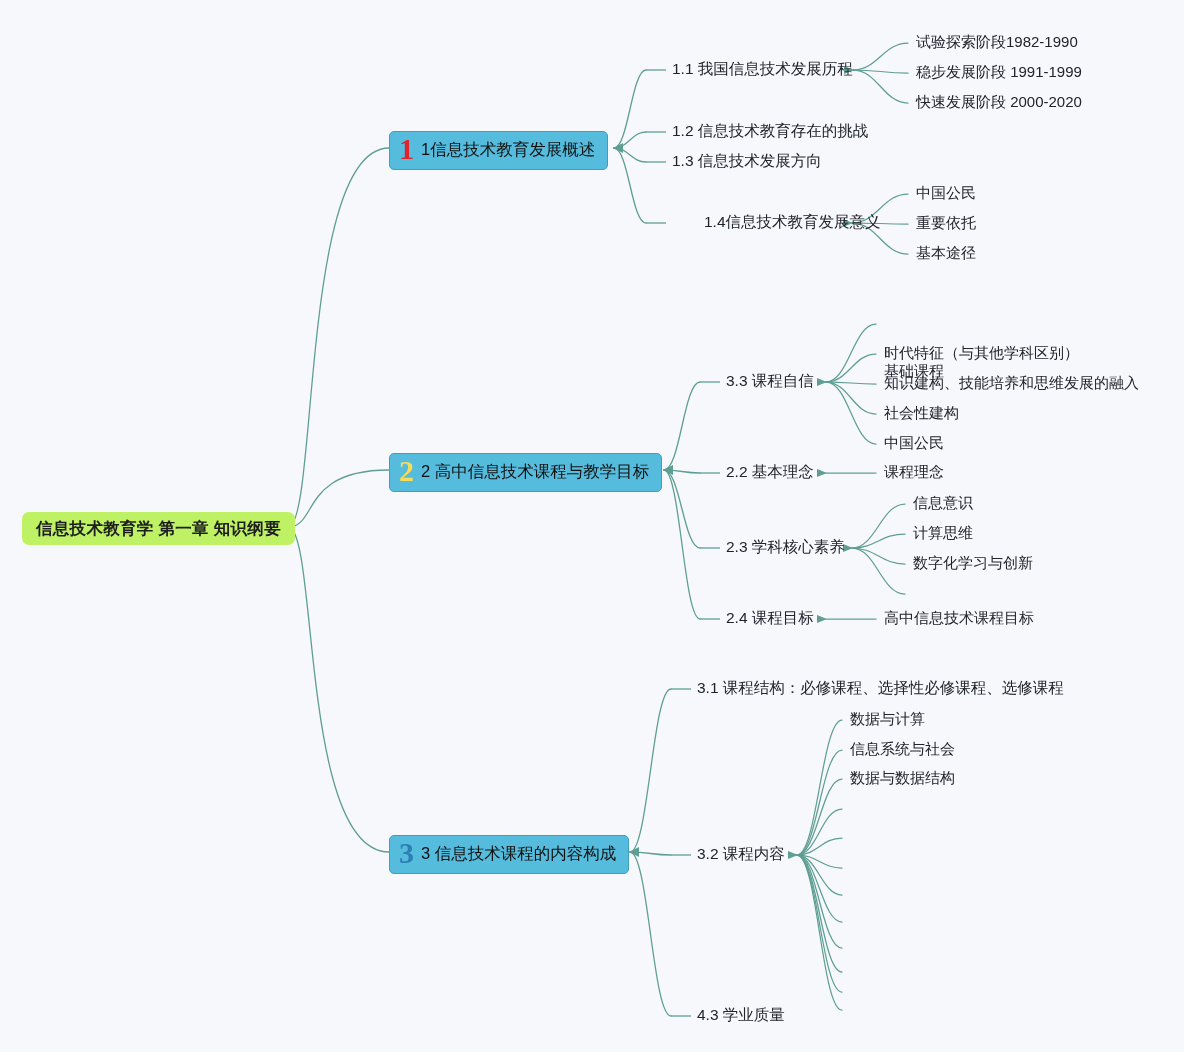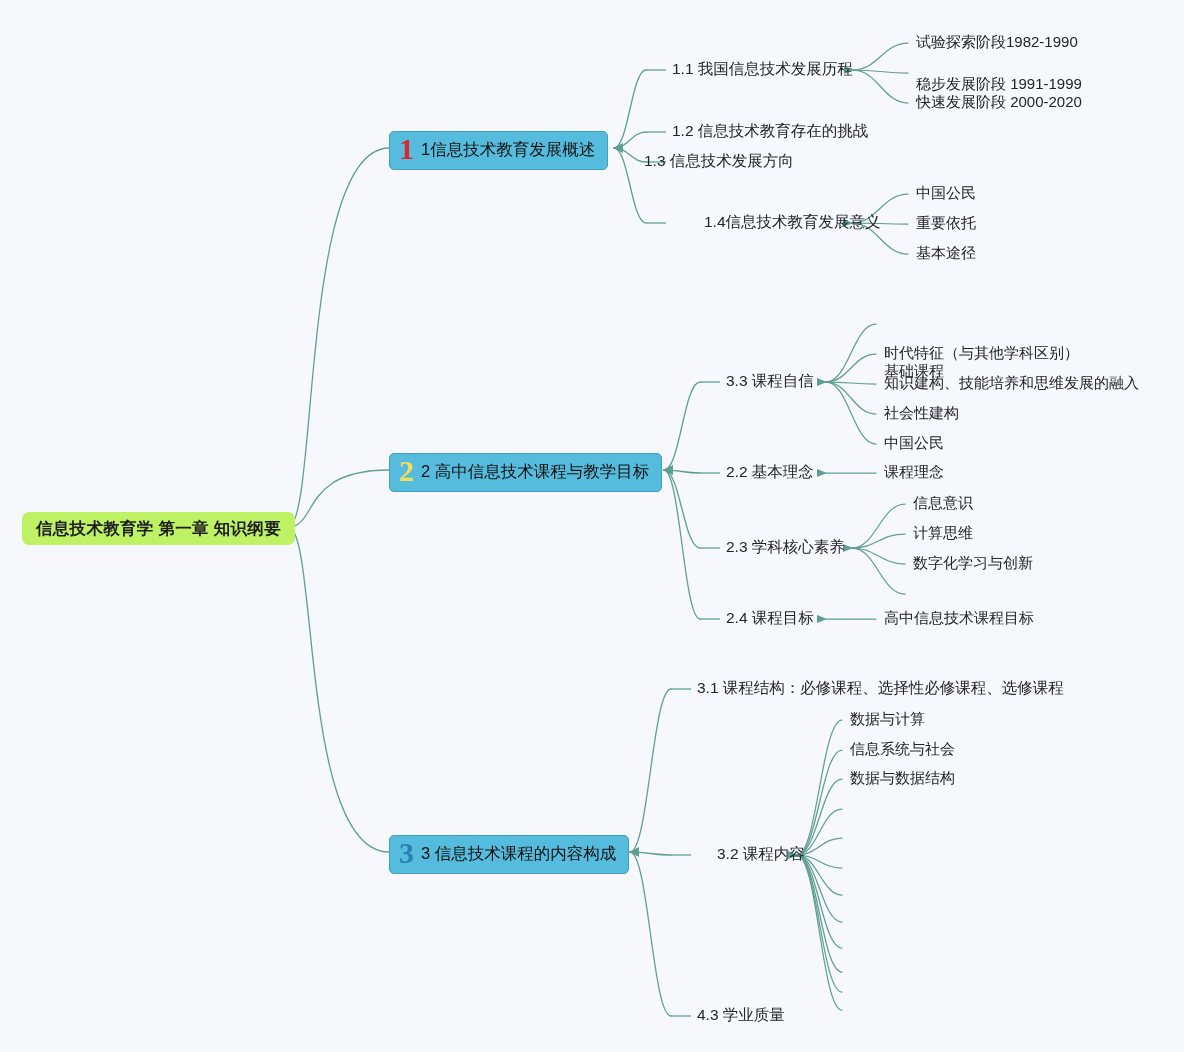--- a/index.html
+++ b/index.html
@@ -150,24 +150,24 @@
 
   <div class="node root-node" id="root-node" style="left: 22px; top: 512px;">信息技术教育学 第一章 知识纲要</div>
 
   <div id="node-layer">
       <div class="node branch-node" style="left: 389px; top: 131px;">
         <span class="branch-num n1">1</span>
         <span class="branch-label">1信息技术教育发展概述</span>
       </div>
       <div class="node leaf-node lvl2" style="left: 672px; top: 60px;">1.1 我国信息技术发展历程</div>
       <div class="node leaf-node lvl3" style="left: 916px; top: 33px;">试验探索阶段1982-1990</div>
-      <div class="node leaf-node lvl3" style="left: 916px; top: 75px; text-align: right;">稳步发展阶段 1991-1999</div>
+      <div class="node leaf-node lvl3" style="left: 916px; top: 63px; text-align: right;">稳步发展阶段 1991-1999</div>
       <div class="node leaf-node lvl3" style="left: 916px; top: 93px;">快速发展阶段 2000-2020</div>
       <div class="node leaf-node lvl2" style="left: 672px; top: 122px;">1.2 信息技术教育存在的挑战</div>
-      <div class="node leaf-node lvl2" style="left: 644px; top: 152px; text-align: right;">1.3 信息技术发展方向</div>
+      <div class="node leaf-node lvl2" style="left: 672px; top: 152px; text-align: right;">1.3 信息技术发展方向</div>
       <div class="node leaf-node lvl2" style="left: 704px; top: 213px;">1.4信息技术教育发展意义</div>
       <div class="node leaf-node lvl3" style="left: 916px; top: 184px;">中国公民</div>
       <div class="node leaf-node lvl3" style="left: 916px; top: 214px;">重要依托</div>
       <div class="node leaf-node lvl3" style="left: 916px; top: 244px;">基本途径</div>
       <div class="node branch-node" style="left: 389px; top: 453px;">
         <span class="branch-num n2">2</span>
         <span class="branch-label">2 高中信息技术课程与教学目标</span>
       </div>
       <div class="node leaf-node lvl2" style="left: 726px; top: 372px;">3.3 课程自信</div>
       <div class="node leaf-node lvl3" style="left: 884px; top: 314px; margin-top: 48px;">基础课程</div>
@@ -181,20 +181,20 @@
       <div class="node leaf-node lvl3" style="left: 913px; top: 494px;">信息意识</div>
       <div class="node leaf-node lvl3" style="left: 913px; top: 524px;">计算思维</div>
       <div class="node leaf-node lvl3" style="left: 913px; top: 554px;">数字化学习与创新</div>
       <div class="node leaf-node lvl2" style="left: 726px; top: 609px;">2.4 课程目标</div>
       <div class="node leaf-node lvl3" style="left: 884px; top: 609px;">高中信息技术课程目标</div>
       <div class="node branch-node" style="left: 389px; top: 835px;">
         <span class="branch-num n3">3</span>
         <span class="branch-label">3 信息技术课程的内容构成</span>
       </div>
       <div class="node leaf-node lvl2" style="left: 697px; top: 679px;">3.1 课程结构：必修课程、选择性必修课程、选修课程</div>
-      <div class="node leaf-node lvl2" style="left: 717px; top: 845px;">3.2 课程内容</div>
+      <div class="node leaf-node lvl2" style="left: 697px; top: 845px;">3.2 课程内容</div>
       <div class="node leaf-node lvl3" style="left: 850px; top: 710px;">数据与计算</div>
       <div class="node leaf-node lvl3" style="left: 850px; top: 740px;">信息系统与社会</div>
       <div class="node leaf-node lvl3" style="left: 850px; top: 769px;">数据与数据结构</div>
       <div class="node leaf-node lvl2" style="left: 697px; top: 1006px;">4.3 学业质量</div>
     </div>
 
 </div>
 
 </body></html>

